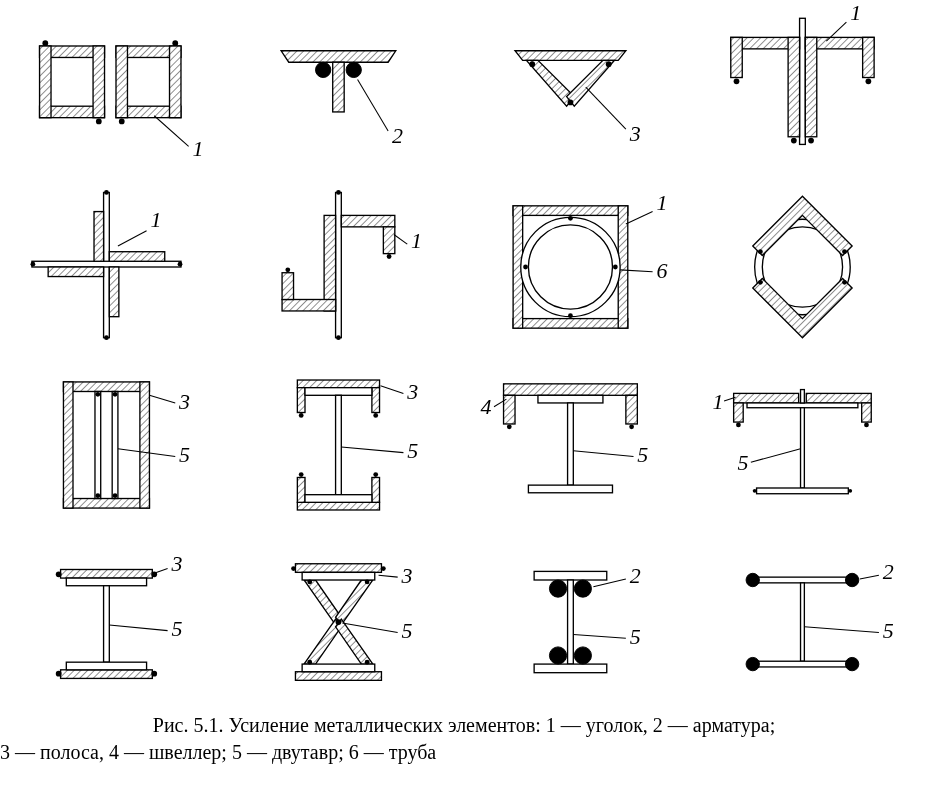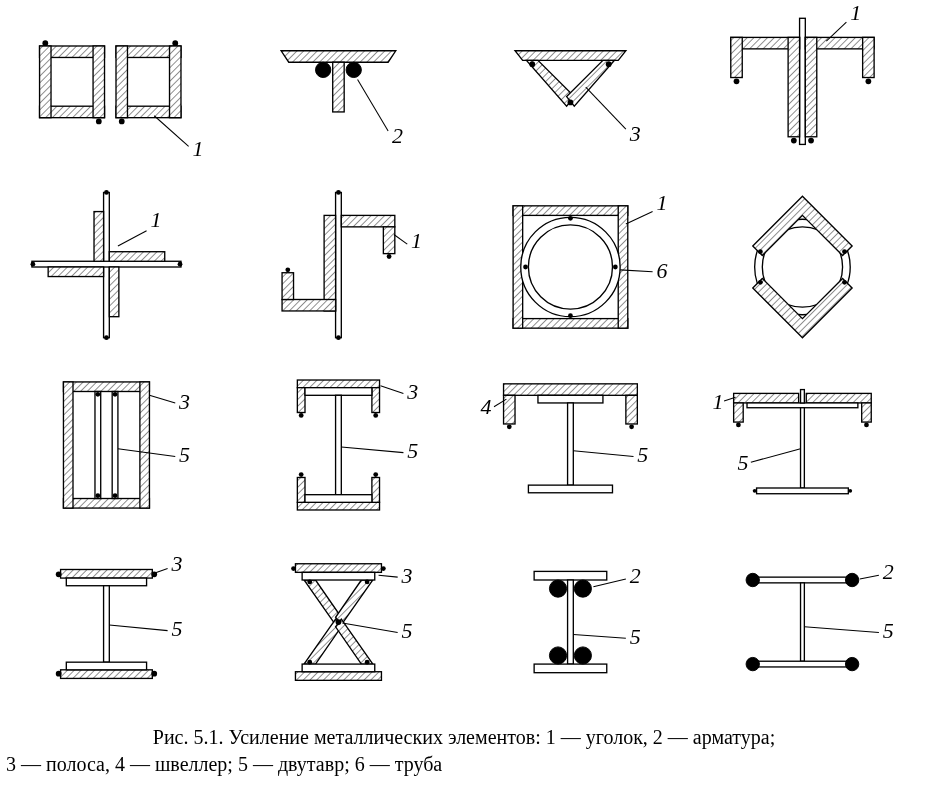--- a/index.html
+++ b/index.html
@@ -6,23 +6,23 @@
   body{width:928px;height:799px;font-family:"Liberation Serif",serif;color:#000;overflow:hidden;}
   .grid{display:grid;grid-template-columns:repeat(4,232px);grid-auto-rows:178px;}
   .cell{display:flex;align-items:center;justify-content:center;}
   svg.fig{width:224px;height:172px;}
   .hat{fill:url(#hatch);stroke:#000;stroke-width:1.4;}
   .thin{fill:#fff;stroke:#000;stroke-width:1.4;}
   .dot{fill:#000;stroke:none;}
   .rod{fill:#000;stroke:#000;stroke-width:1;}
   .lead{stroke:#000;stroke-width:1.1;fill:none;}
   text.lbl{font-family:"Liberation Serif",serif;font-style:italic;font-size:23px;fill:#000;}
-  .caption{margin-top:12px;font-size:20px;line-height:27px;}
+  .caption{margin-top:0;font-size:20px;line-height:27px;}
   .caption .l1{text-align:center;}
-  .caption .l2{text-align:left;padding-left:6px;}
+  .caption .l2{text-align:left;padding-left:0;}
 </style>
 </head>
 <body>
 
 <svg width="0" height="0" style="position:absolute" aria-hidden="true">
   <defs>
     <pattern id="hatch" patternUnits="userSpaceOnUse" width="5" height="5" patternTransform="rotate(45)">
       <rect width="5" height="5" fill="#fff"></rect>
       <line x1="0" y1="0" x2="0" y2="5" stroke="#000" stroke-width="0.9"></line>
     </pattern>

